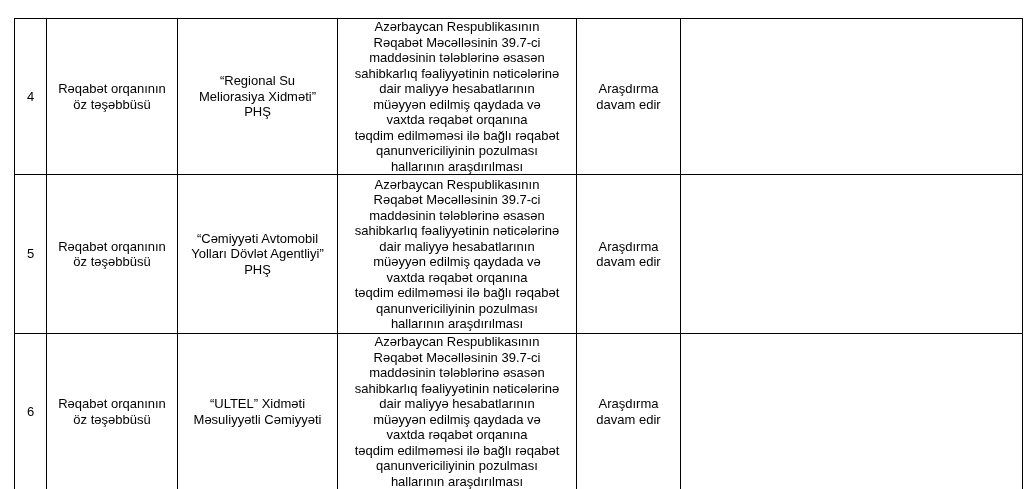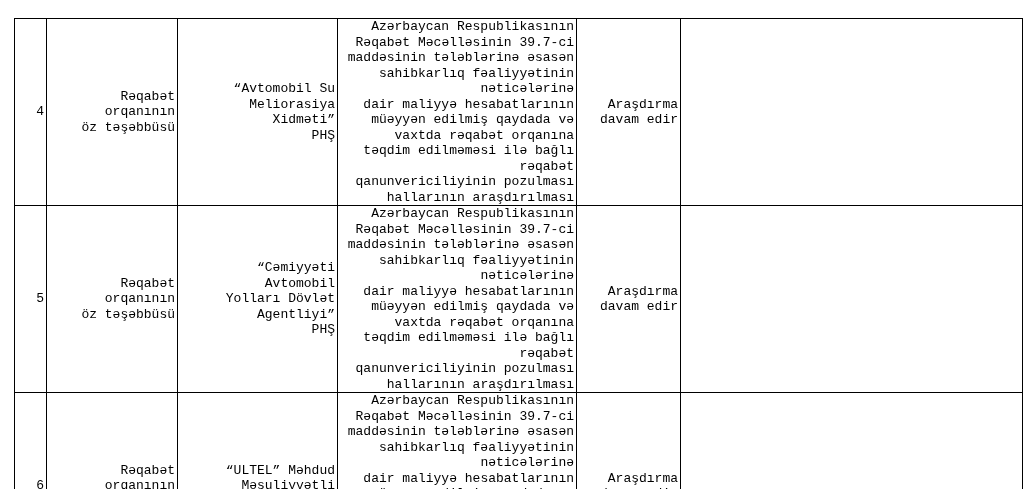--- a/index.html
+++ b/index.html
@@ -23,28 +23,27 @@
   table.report-table {
     position: absolute;
     left: 14px;
     top: 18px;
     width: 1008px;
     border-collapse: collapse;
     table-layout: fixed;
   }
   table.report-table td {
     border: 1.5px solid #000000;
-    text-align: right;
+    text-align: center;
     vertical-align: middle;
     font-size: 13px;
     line-height: 15.5px;
     padding: 0 2px;
     white-space: pre-line;
     overflow: hidden;
-    font-family: Liberation Mono, monospace;
   }
   tr.row-4 { height: 156px; }
   tr.row-5 { height: 159px; }
   tr.row-6 { height: 152px; }
 </style>
 </head>
 <body>
 
 <div class="page">
   <table class="report-table">
@@ -54,21 +53,21 @@
       <col style="width:160px">
       <col style="width:239px">
       <col style="width:104px">
       <col style="width:342px">
     </colgroup>
     <tbody>
       <tr class="row-4">
         <td>4</td>
         <td>Rəqabət orqanının
 öz təşəbbüsü</td>
-        <td>“Avtomobil Su
+        <td>“Regional Su
 Meliorasiya Xidməti”
 PHŞ</td>
         <td>Azərbaycan Respublikasının
 Rəqabət Məcəlləsinin 39.7-ci
 maddəsinin tələblərinə əsasən
 sahibkarlıq fəaliyyətinin nəticələrinə
 dair maliyyə hesabatlarının
 müəyyən edilmiş qaydada və
 vaxtda rəqabət orqanına
 təqdim edilməməsi ilə bağlı rəqabət
@@ -96,21 +95,21 @@
 qanunvericiliyinin pozulması
 hallarının araşdırılması</td>
         <td>Araşdırma
 davam edir</td>
         <td></td>
       </tr>
       <tr class="row-6">
         <td>6</td>
         <td>Rəqabət orqanının
 öz təşəbbüsü</td>
-        <td>“ULTEL” Məhdud
+        <td>“ULTEL” Xidməti
 Məsuliyyətli Cəmiyyəti</td>
         <td>Azərbaycan Respublikasının
 Rəqabət Məcəlləsinin 39.7-ci
 maddəsinin tələblərinə əsasən
 sahibkarlıq fəaliyyətinin nəticələrinə
 dair maliyyə hesabatlarının
 müəyyən edilmiş qaydada və
 vaxtda rəqabət orqanına
 təqdim edilməməsi ilə bağlı rəqabət
 qanunvericiliyinin pozulması

